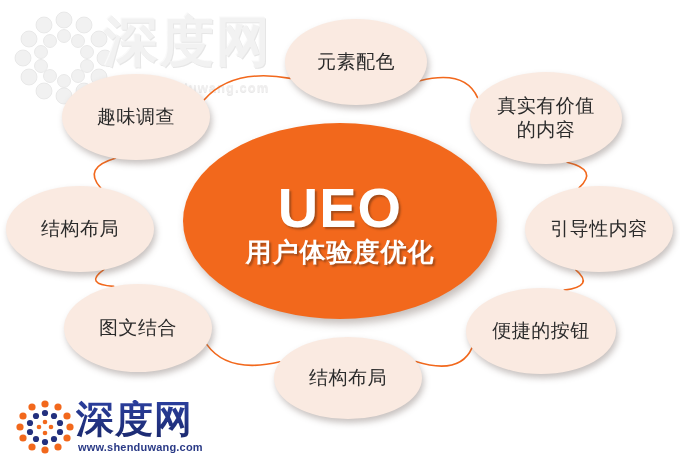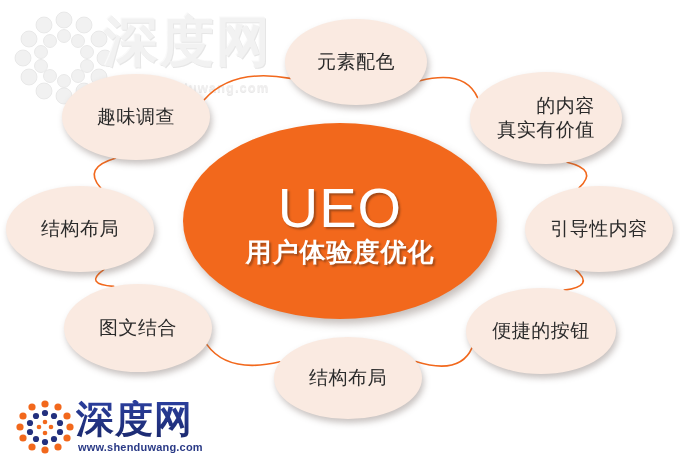--- a/index.html
+++ b/index.html
@@ -71,21 +71,21 @@
     border-radius: 50%;
     background: #f2681c;
     box-shadow: 3px 5px 8px rgba(90,70,60,0.35);
     display: flex;
     flex-direction: column;
     align-items: center;
     justify-content: center;
   }
   .core-title {
     font-size: 56px;
-    font-weight: 400;
+    font-weight: 700;
     color: #ffffff;
     line-height: 1.02;
     letter-spacing: 1px;
     text-shadow: 2px 2px 2px rgba(70,40,20,0.45);
     margin-top: 4px;
   }
   .core-sub {
     font-size: 26px;
     font-weight: 600;
     color: #ffffff;
@@ -103,21 +103,21 @@
     box-shadow: 2px 4px 6px rgba(110,95,90,0.38);
     display: flex;
     align-items: center;
     justify-content: center;
     text-align: center;
     color: #2b2b2b;
     font-size: 19px;
     line-height: 1.24;
     letter-spacing: 0.5px;
   }
-  .node span { display: block; padding: 0 6px; text-align: right; }
+  .node span { display: block; padding: 0 6px; }
 
   
   .footer-logo { position: absolute; left: 12px; top: 398px; width: 66px; height: 56px; }
   .footer-brand {
     position: absolute;
     left: 76px;
     top: 400px;
     font-size: 38px;
     font-weight: 700;
     letter-spacing: 1px;
@@ -200,22 +200,22 @@
   </svg>
 
   <div id="node-layer">
       <div class="node" style="left: 285px; top: 19px; width: 142px; height: 86px;">
         <div>
           <span>元素配色</span>
         </div>
       </div>
       <div class="node" style="left: 470px; top: 72px; width: 152px; height: 92px;">
         <div>
+          <span>真实有价值</span>
           <span>的内容</span>
-          <span>真实有价值</span>
         </div>
       </div>
       <div class="node" style="left: 525px; top: 186px; width: 148px; height: 86px;">
         <div>
           <span>引导性内容</span>
         </div>
       </div>
       <div class="node" style="left: 466px; top: 288px; width: 150px; height: 86px;">
         <div>
           <span>便捷的按钮</span>

